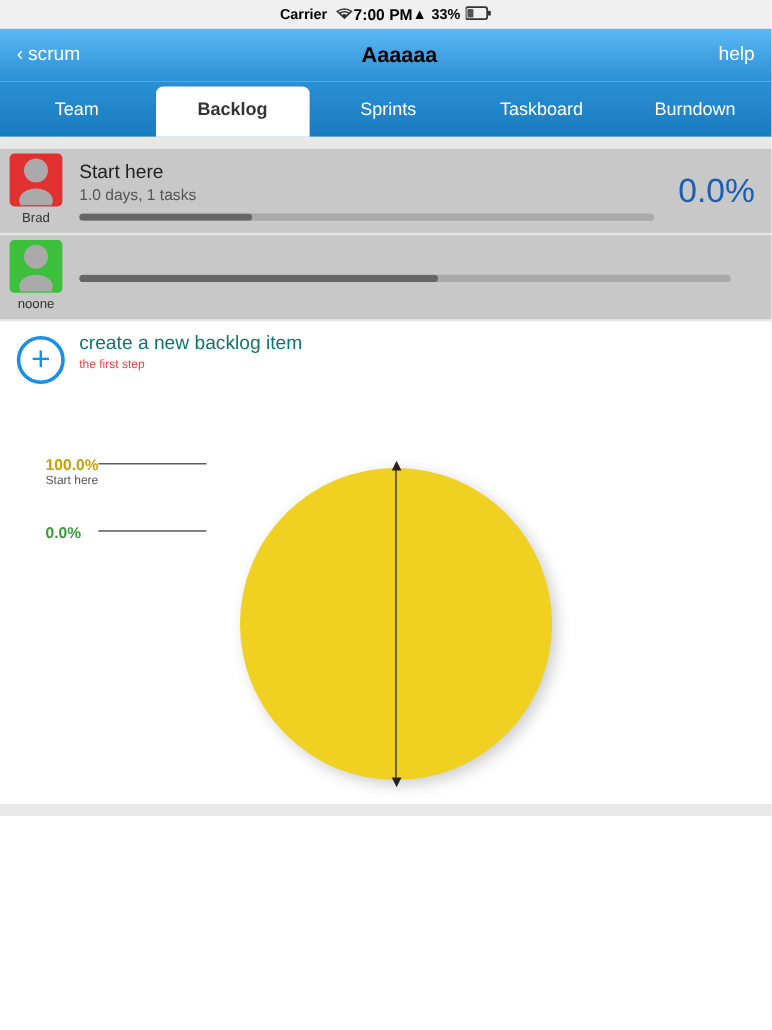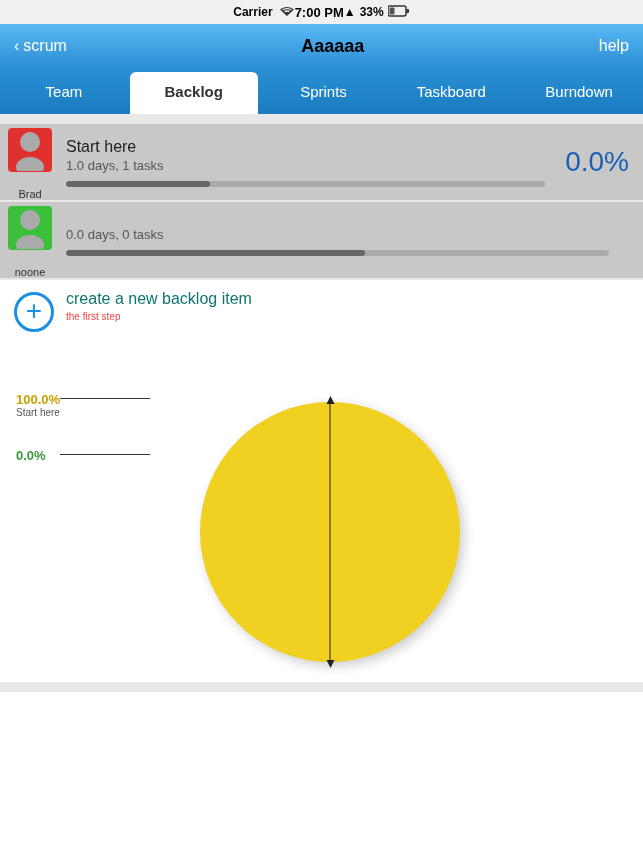--- a/index.html
+++ b/index.html
@@ -93,21 +93,21 @@
       min-height: 70px;
     }
     .item-avatar {
       width: 60px;
       min-height: 70px;
       display: flex;
       flex-direction: column;
       align-items: center;
       justify-content: flex-start;
       padding-top: 4px;
-      gap: 16px;
+      gap: 4px;
       flex-shrink: 0;
     }
     .avatar-photo {
       width: 44px;
       height: 44px;
       border-radius: 4px;
       display: flex;
       align-items: center;
       justify-content: center;
       overflow: hidden;
@@ -311,41 +311,40 @@
       <div class="avatar-photo green">
         <svg width="36" height="42" viewBox="0 0 36 42">
           <circle cx="18" cy="13" r="10" fill="#aaa"></circle>
           <ellipse cx="18" cy="38" rx="14" ry="10" fill="#aaa"></ellipse>
         </svg>
       </div>
       <span class="avatar-label">noone</span>
     </div>
     <div class="item-body">
       <div class="item-title"></div>
-      <div class="item-meta">0.0 days, 0 tasks</div>
       <div class="progress-bar-bg">
         <div class="progress-bar-fill" style="width:55%"></div>
       </div>
     </div>
     <div class="item-percent"></div>
   </div>
 
   <div class="add-item">
     <div class="add-icon">
       <span class="add-icon-plus">+</span>
     </div>
     <div class="add-text">
       <span class="add-title">create a new backlog item</span>
       <span class="add-subtitle">the first step</span>
     </div>
   </div>
 
   <div style="background:#fff; padding: 30px 20px 20px 20px; position:relative; height:340px;">
 
-    <div style="position:absolute; left:16px; top:50px;">
+    <div style="position:absolute; left:38px; top:50px;">
       <div style="margin-bottom:30px; position:relative;">
         <div style="font-size:13px; font-weight:700; color:#c8a000;">100.0%</div>
         <div style="font-size:10px; color:#555;">Start here</div>
         <div style="position:absolute; right:-90px; top:6px; width:90px; height:1px; background:#333;"></div>
       </div>
       <div style="position:relative;">
         <div style="font-size:13px; font-weight:700; color:#3a9a3a;">0.0%</div>
         <div style="position:absolute; right:-90px; top:6px; width:90px; height:1px; background:#333;"></div>
       </div>
     </div>

